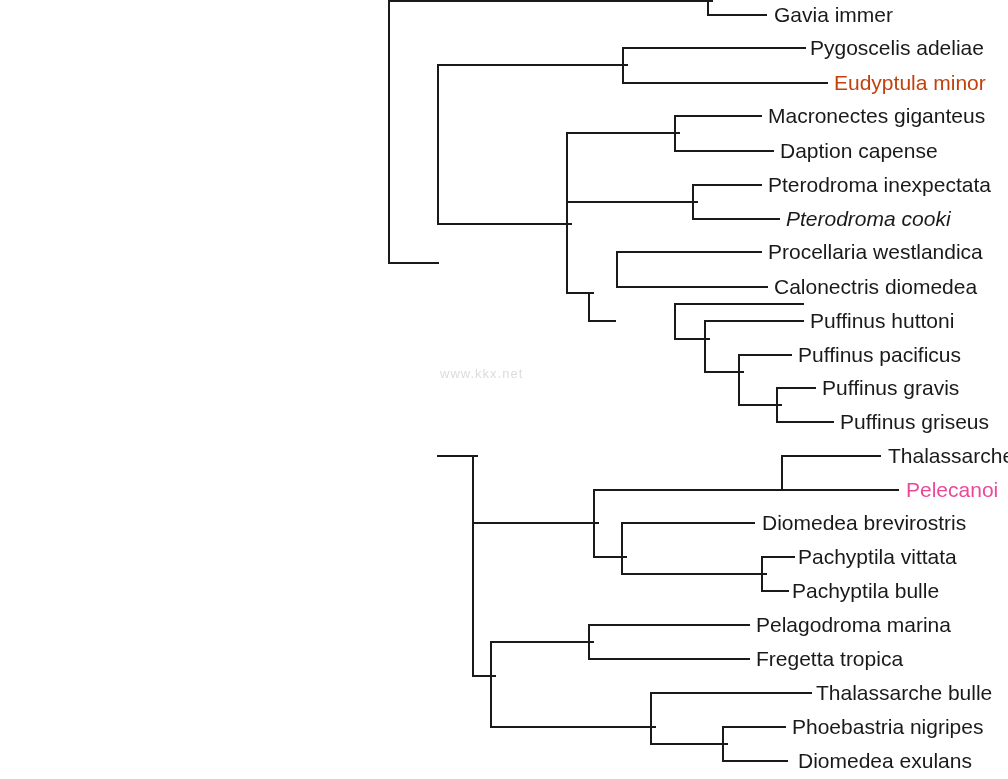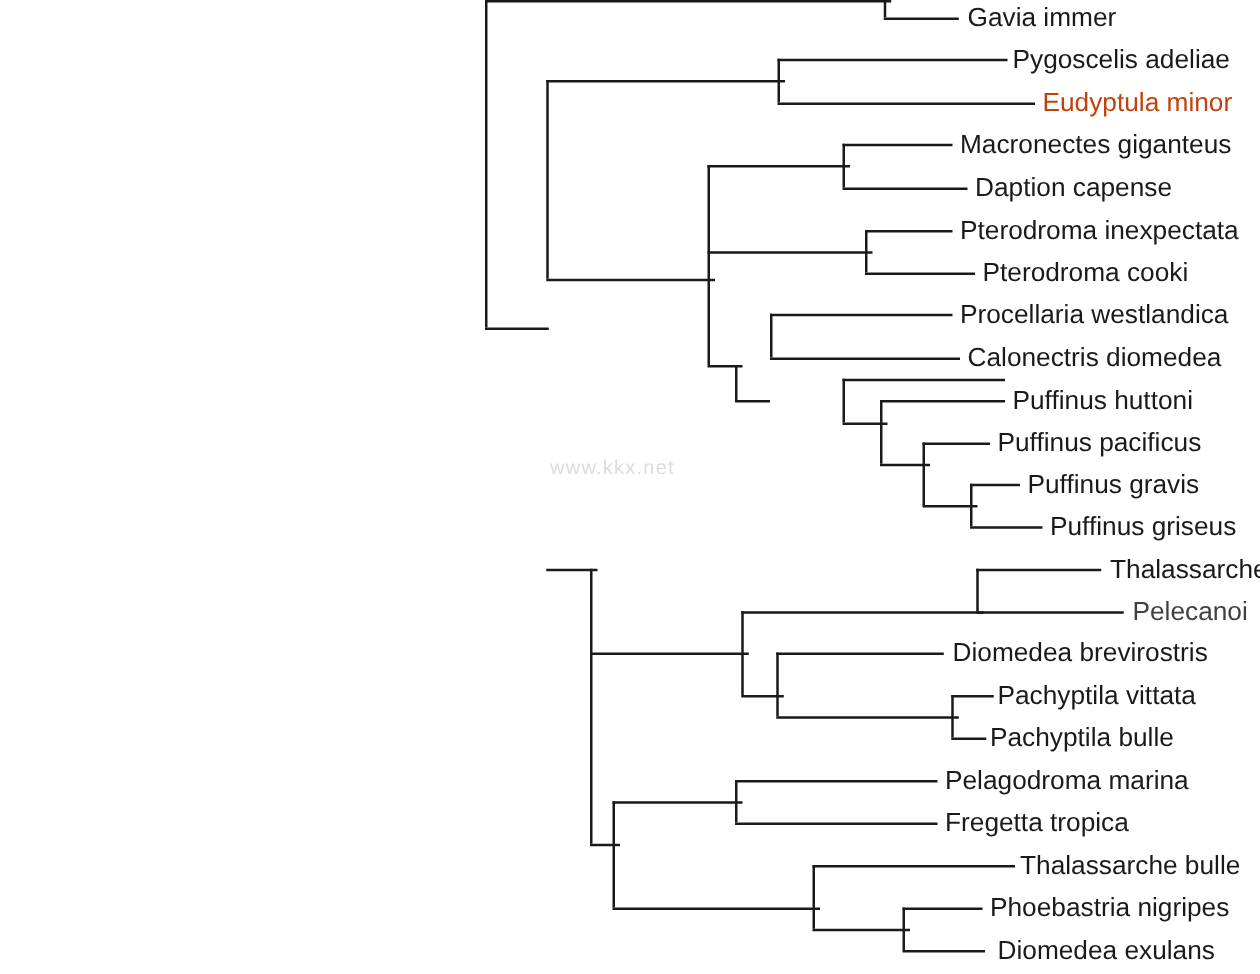--- a/index.html
+++ b/index.html
@@ -42,21 +42,21 @@
   }
   .wm-main {
     font-size: 34px;
     color: #d8d8d8;
     letter-spacing: 1px;
     font-family: "Liberation Sans", sans-serif;
     font-weight: bold;
     line-height: 1;
   }
   .wm-sub {
-    font-size: 16px;
+    font-size: 13px;
     color: #dcdcdc;
     letter-spacing: 1px;
     margin-top: 8px;
     font-family: "Liberation Sans", sans-serif;
   }
 </style>
 </head>
 <body>
 
 <div id="stage">
@@ -129,29 +129,29 @@
       <div class="branch vline" style="left: 650px; top: 692px; height: 51px; background: rgb(26, 26, 26);"></div>
       <div class="branch vline" style="left: 722px; top: 726px; height: 34px; background: rgb(26, 26, 26);"></div>
     </div>
   <div id="labels">
       <div class="taxon" style="left: 774px; top: 4px; color: rgb(26, 26, 26);">Gavia immer</div>
       <div class="taxon" style="left: 810px; top: 37px; color: rgb(26, 26, 26);">Pygoscelis adeliae</div>
       <div class="taxon" style="left: 834px; top: 72px; color: #c2410c;">Eudyptula minor</div>
       <div class="taxon" style="left: 768px; top: 105px; color: rgb(26, 26, 26);">Macronectes giganteus</div>
       <div class="taxon" style="left: 780px; top: 140px; color: rgb(26, 26, 26);">Daption capense</div>
       <div class="taxon" style="left: 768px; top: 174px; color: rgb(26, 26, 26);">Pterodroma inexpectata</div>
-      <div class="taxon" style="left: 786px; top: 208px; color: rgb(26, 26, 26);">Pterodroma cooki</div>
+      <div class="taxon" style="left: 786px; top: 208px; color: rgb(26, 26, 26); font-style: italic;">Pterodroma cooki</div>
       <div class="taxon" style="left: 768px; top: 241px; color: rgb(26, 26, 26);">Procellaria westlandica</div>
       <div class="taxon" style="left: 774px; top: 276px; color: rgb(26, 26, 26);">Calonectris diomedea</div>
       <div class="taxon" style="left: 810px; top: 310px; color: rgb(26, 26, 26);">Puffinus huttoni</div>
       <div class="taxon" style="left: 798px; top: 344px; color: rgb(26, 26, 26);">Puffinus pacificus</div>
       <div class="taxon" style="left: 822px; top: 377px; color: rgb(26, 26, 26);">Puffinus gravis</div>
       <div class="taxon" style="left: 840px; top: 411px; color: rgb(26, 26, 26);">Puffinus griseus</div>
       <div class="taxon" style="left: 888px; top: 445px; color: rgb(26, 26, 26);">Thalassarche</div>
-      <div class="taxon" style="left: 906px; top: 479px; color: #404040;">Pelecanoi</div>
+      <div class="taxon" style="left: 906px; top: 479px; color: #ec4899;">Pelecanoi</div>
       <div class="taxon" style="left: 762px; top: 512px; color: rgb(26, 26, 26);">Diomedea brevirostris</div>
       <div class="taxon" style="left: 798px; top: 546px; color: rgb(26, 26, 26);">Pachyptila vittata</div>
       <div class="taxon" style="left: 792px; top: 580px; color: rgb(26, 26, 26);">Pachyptila bulle</div>
       <div class="taxon" style="left: 756px; top: 614px; color: rgb(26, 26, 26);">Pelagodroma marina</div>
       <div class="taxon" style="left: 756px; top: 648px; color: rgb(26, 26, 26);">Fregetta tropica</div>
       <div class="taxon" style="left: 816px; top: 682px; color: rgb(26, 26, 26);">Thalassarche bulle</div>
       <div class="taxon" style="left: 792px; top: 716px; color: rgb(26, 26, 26); text-align: center;">Phoebastria nigripes</div>
       <div class="taxon" style="left: 798px; top: 750px; color: rgb(26, 26, 26);">Diomedea exulans</div>
     </div>
 

